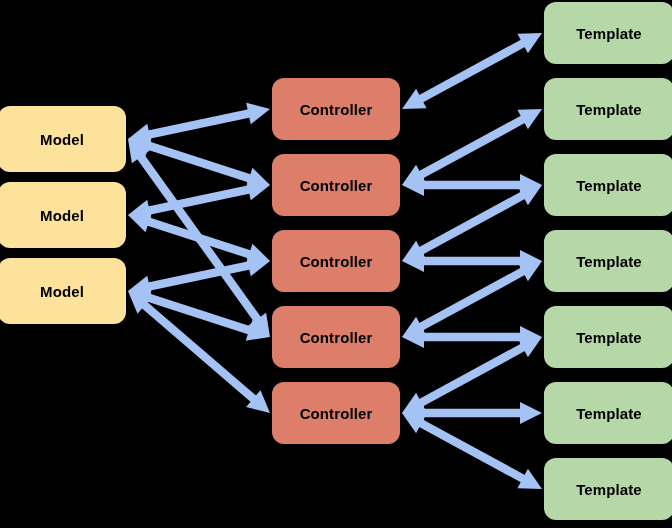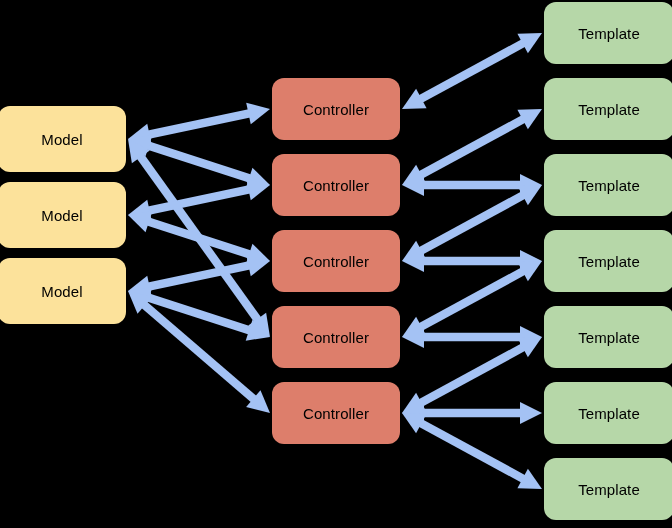--- a/index.html
+++ b/index.html
@@ -32,20 +32,21 @@
     align-items: center;
     justify-content: center;
     font-size: 15px;
     color: #000000;
     letter-spacing: 0.1px;
     z-index: 2;
   }
   .node-label {
     pointer-events: none;
     white-space: nowrap;
+    font-weight: bold;
   }
 </style>
 </head>
 <body>
 
 <div id="canvas">
   <svg id="arrow-layer" viewBox="0 0 672 528" xmlns="http://www.w3.org/2000/svg">
       <g>
         <polygon points="147.16430293608943,139.24391181560995 252.57201846316798,116.97467614087506 250.83569706391057,108.75608818439002 145.42798153683202,131.02532385912494" fill="#a4c2f4"></polygon>
         <polygon points="270,109 250.7488809939477,124.3099450363093 246.2013725673212,102.78507181694374" fill="#a4c2f4"></polygon>

